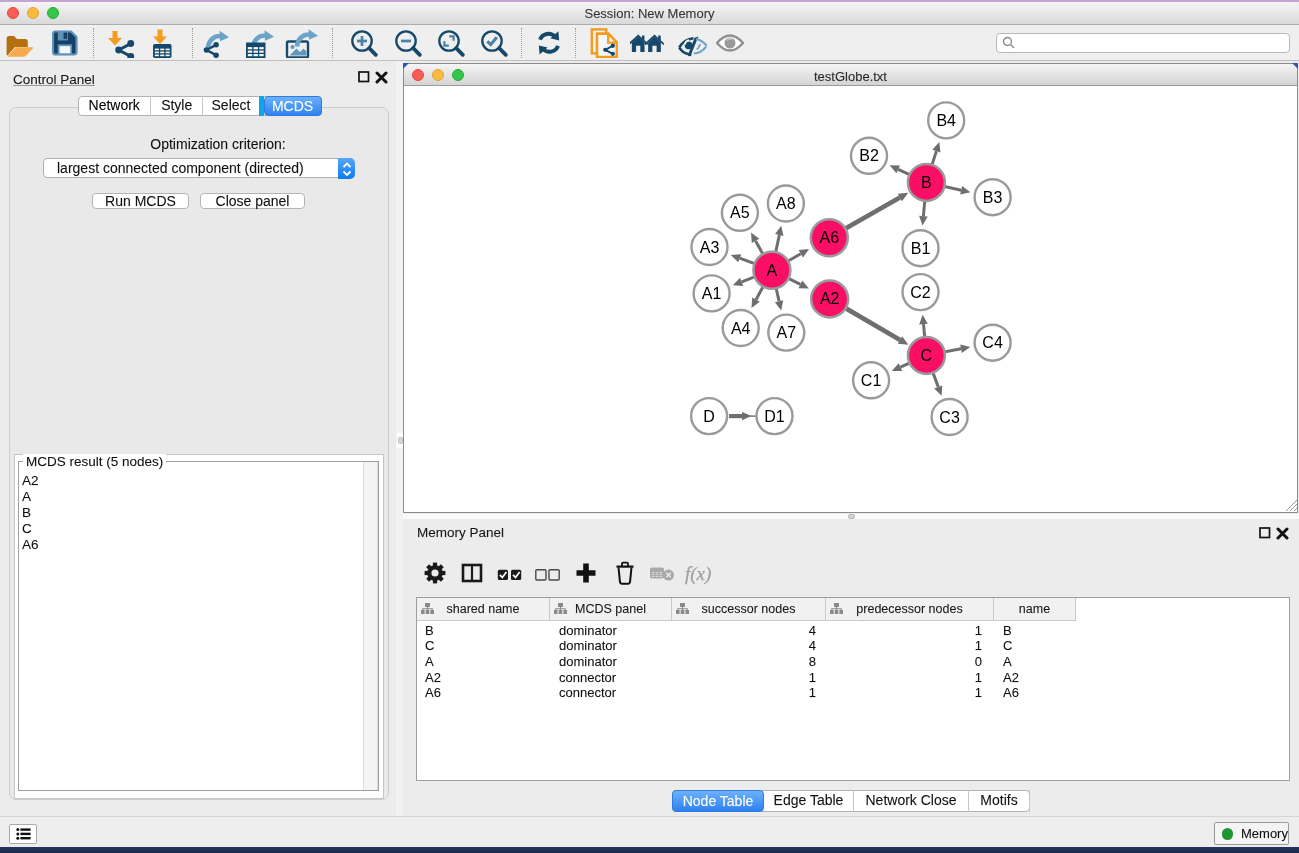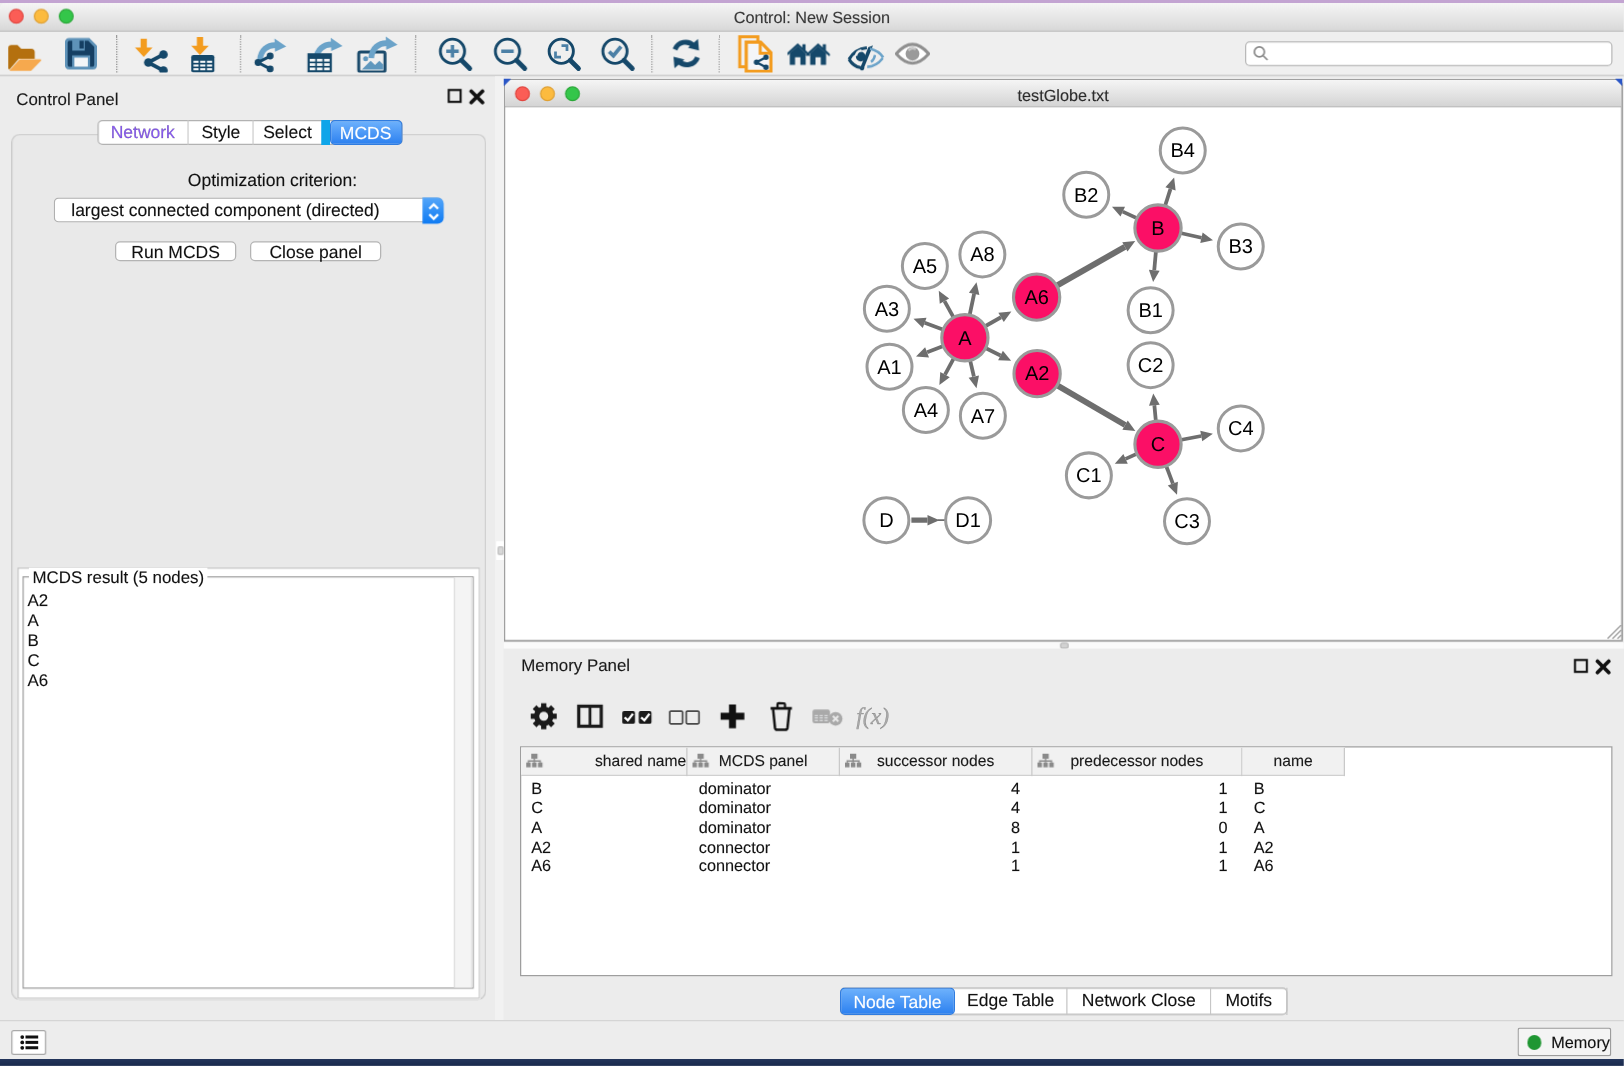--- a/index.html
+++ b/index.html
@@ -5,21 +5,21 @@
 .abs{position:absolute;transform:translateZ(0);}
 .sep{position:absolute;top:28px;height:30px;border-left:1px dotted #9b9b9b;width:0;}
 svg{transform:translateZ(0);}
 .btn{position:absolute;transform:translateZ(0);background:#fff;border:1px solid #b4b4b4;border-radius:4px;font-size:14px;color:#111;text-align:center;}
 </style></head><body>
 <div class="abs" style="left:0;top:0;width:1299px;height:2px;background:#c3a4d2;"></div>
 <div class="abs" style="left:0;top:2px;width:1299px;height:23px;background:linear-gradient(#f6f6f6,#d9d9d9);border-bottom:1px solid #acacac;border-radius:5px 5px 0 0;"></div>
 <div style="position:absolute;left:7.1px;top:6.7px;width:12px;height:12px;border-radius:50%;background:#fb5d56;border:1px solid #e2463f;box-sizing:border-box;"></div>
 <div style="position:absolute;left:27.1px;top:6.7px;width:12px;height:12px;border-radius:50%;background:#fcbb3f;border:1px solid #e0a133;box-sizing:border-box;"></div>
 <div style="position:absolute;left:47.1px;top:6.7px;width:12px;height:12px;border-radius:50%;background:#34c64a;border:1px solid #2aa838;box-sizing:border-box;"></div>
-<div class="abs" style="left:0;top:6px;width:1299px;text-align:center;font-size:13px;color:#3c3c3c;">Control: New Session</div>
+<div class="abs" style="left:0;top:6px;width:1299px;text-align:center;font-size:13px;color:#3c3c3c;">Session: New Memory</div>
 <div class="abs" style="left:0;top:26px;width:1299px;height:35px;background:#efefef;border-bottom:1px solid #c0c0c0;"></div>
 <div class="sep" style="left:93px;"></div>
 <div class="sep" style="left:192px;"></div>
 <div class="sep" style="left:332px;"></div>
 <div class="sep" style="left:521px;"></div>
 <div class="sep" style="left:575px;"></div>
 <div class="abs" style="left:5px;top:31px;width:30px;height:26px;"><svg style="" width="30" height="26" viewBox="0 0 30 26">
       <path d="M1.6,24 L1.6,7.5 q0,-2.6 2.6,-2.6 L9,4.9 L12,7.9 L20,7.9 q2.8,0 2.8,2.8 L22.8,16 L10,16 L2.6,24.5 Z" fill="#b4700f"></path>
       <path d="M2.8,25.2 L10.2,17 q0.6,-0.7 1.6,-0.7 L27.2,16.3 q1.4,0 0.6,1.2 L20.6,25 q-0.6,0.7 -1.6,0.7 L3.4,25.7 q-1.3,0 -0.6,-0.5 Z" fill="#f6a94e"></path>
     </svg></div>
@@ -167,32 +167,32 @@
       <path d="M1,9 Q 7.5,1.5 14,1.5 Q 20.5,1.5 27,9 Q 20.5,16.5 14,16.5 Q 7.5,16.5 1,9 Z" fill="#fff" stroke="#909090" stroke-width="2.4"></path>
       <circle cx="14" cy="9" r="5.5" fill="#9a9a9a"></circle>
       <path d="M10.8,6.4 A 4.6 4.6 0 0 1 16.6,5.4" fill="none" stroke="#c9c9c9" stroke-width="1.7"></path>
     </svg></div>
 <div class="abs" style="left:996px;top:33px;width:294px;height:20px;background:#fff;border:1px solid #b9b9b9;border-radius:4px;"></div>
 <svg style="position:absolute;left:1002px;top:36px;" width="14" height="14" viewBox="0 0 14 14">
     <circle cx="5.5" cy="5.5" r="4" fill="none" stroke="#8a8a8a" stroke-width="1.4"></circle>
     <line x1="8.6" y1="8.6" x2="12" y2="12" stroke="#8a8a8a" stroke-width="1.4"></line>
   </svg>
 <div class="abs" style="left:0;top:61px;width:1299px;height:755px;background:#ececec;"></div>
-<div class="abs" style="left:13px;top:72px;font-size:13.5px;color:#1a1a1a;">Control Panel</div>
+<div class="abs" style="left:13px;top:72px;font-size:13.5px;color:#1a1a1a;text-decoration:underline;">Control Panel</div>
 <svg style="position:absolute;left:358px;top:71px;" width="12" height="12" viewBox="0 0 12 12">
     <rect x="1" y="1" width="9.5" height="9.5" fill="none" stroke="#111" stroke-width="1.7"></rect>
   </svg>
 <svg style="position:absolute;left:375px;top:71px;" width="13" height="13" viewBox="0 0 13 13">
     <path d="M2,2 L11,11 M11,2 L2,11" stroke="#111" stroke-width="3" stroke-linecap="round"></path>
   </svg>
 <div class="abs" style="left:9px;top:107px;width:380px;height:693px;background:#e9e9e9;border:1px solid #cccccc;border-radius:7px;"></div>
 <div class="abs" style="left:78px;top:96px;width:244px;height:20px;background:#fff;border:1px solid #b2b2b2;border-radius:4px;"></div>
-<div class="abs" style="left:78.5px;top:96px;width:72.4px;height:20px;line-height:19px;text-align:center;font-size:14px;color:#8b5cf6;border-right:1px solid #c6c6c6;">Network</div>
+<div class="abs" style="left:78.5px;top:96px;width:72.4px;height:20px;line-height:19px;text-align:center;font-size:14px;color:#000000;border-right:1px solid #c6c6c6;">Network</div>
 <div class="abs" style="left:150.9px;top:96px;width:52.599999999999994px;height:20px;line-height:19px;text-align:center;font-size:14px;color:#111;border-right:1px solid #c6c6c6;">Style</div>
-<div class="abs" style="left:203.5px;top:96px;width:60.0px;height:20px;line-height:19px;text-align:center;font-size:14px;color:#111;border-right:7px solid #0ea5e9;">Select</div>
+<div class="abs" style="left:203.5px;top:96px;width:60.0px;height:20px;line-height:19px;text-align:center;font-size:14px;color:#111;border-right:5px solid #0ea5e9;">Select</div>
 <div class="abs" style="left:263.5px;top:96px;width:58.0px;height:20px;line-height:19px;text-align:center;font-size:14px;background:linear-gradient(#6db1fc,#2d81f0);color:#fff;border:1px solid #2f7ce0;border-radius:4px;-webkit-text-stroke:0.25px rgba(255,255,255,0.45);">MCDS</div>
 <div class="abs" style="left:9px;top:136px;width:380px;text-align:center;font-size:14px;color:#111;padding-left:38px;">Optimization criterion:</div>
 <div class="abs" style="left:43px;top:158px;width:311px;height:20px;background:#fff;border:1px solid #b0b0b0;border-radius:4px;font-size:14px;line-height:18px;color:#111;padding-left:13px;">largest connected component (directed)</div>
 <div class="abs" style="left:337.5px;top:157.5px;width:17.5px;height:21px;background:linear-gradient(#55a6f9,#0f7bf3);border-radius:0 5px 5px 0;"></div>
 <svg style="position:absolute;left:340.5px;top:160.5px;" width="12" height="16" viewBox="0 0 12 16">
     <path d="M2.5,6 L6,2.5 L9.5,6" fill="none" stroke="#fff" stroke-width="1.9"></path>
     <path d="M2.5,10.5 L6,14 L9.5,10.5" fill="none" stroke="#fff" stroke-width="1.9"></path>
   </svg>
 <div class="btn" style="left:92px;top:192.5px;width:97px;height:16.5px;line-height:15px;">Run MCDS</div>
 <div class="btn" style="left:200px;top:192.5px;width:105px;height:16.5px;line-height:15px;">Close panel</div>
@@ -368,21 +368,21 @@
       <rect x="10.60" y="9.07" width="2.60" height="0.67" fill="#f4f6f8"></rect>
       <rect x="2.80" y="11.03" width="2.60" height="0.67" fill="#f4f6f8"></rect>
       <rect x="6.70" y="11.03" width="2.60" height="0.67" fill="#f4f6f8"></rect>
       <rect x="10.60" y="11.03" width="2.60" height="0.67" fill="#f4f6f8"></rect>
       <circle cx="19.5" cy="10" r="5.5" fill="#a9a9a9"></circle>
       <path d="M17.3,7.8 L21.7,12.2 M21.7,7.8 L17.3,12.2" stroke="#e9e9e9" stroke-width="1.6"></path>
     </svg></div>
 <div class="abs" style="left:685px;top:563px;font-family:'Liberation Serif',serif;font-style:italic;font-size:19px;color:#a9a9a9;">f(x)</div>
 <div class="abs" style="left:416px;top:596.5px;width:874px;height:184.5px;background:#fff;border:1px solid #9e9e9e;"></div>
 <div class="abs" style="left:417px;top:597.5px;width:659px;height:23px;background:#f1f1f1;border-bottom:1px solid #c9c9c9;"></div>
-<div class="abs" style="left:417px;top:597.5px;width:133px;height:23px;border-right:1px solid #c9c9c9;text-align:right;font-size:12.5px;color:#1a1a1a;line-height:23px;">shared name</div>
+<div class="abs" style="left:417px;top:597.5px;width:133px;height:23px;border-right:1px solid #c9c9c9;text-align:center;font-size:12.5px;color:#1a1a1a;line-height:23px;">shared name</div>
 <svg style="position:absolute;left:420.5px;top:602.5px;" width="14" height="11" viewBox="0 0 14 11">
     <g fill="#8a8a8a">
       <rect x="4" y="0" width="5" height="4"></rect>
       <rect x="0" y="7" width="3.6" height="4"></rect>
       <rect x="4.7" y="7" width="3.6" height="4"></rect>
       <rect x="9.4" y="7" width="3.6" height="4"></rect>
       <path d="M6.5,4 L6.5,5.8 M1.8,7 L1.8,5.8 L11.2,5.8 L11.2,7 M6.5,5.8 L6.5,7" stroke="#8a8a8a" stroke-width="1.1" fill="none"></path>
     </g>
   </svg>
 <div class="abs" style="left:550px;top:597.5px;width:122px;height:23px;border-right:1px solid #c9c9c9;text-align:center;font-size:12.5px;color:#1a1a1a;line-height:23px;">MCDS panel</div>

